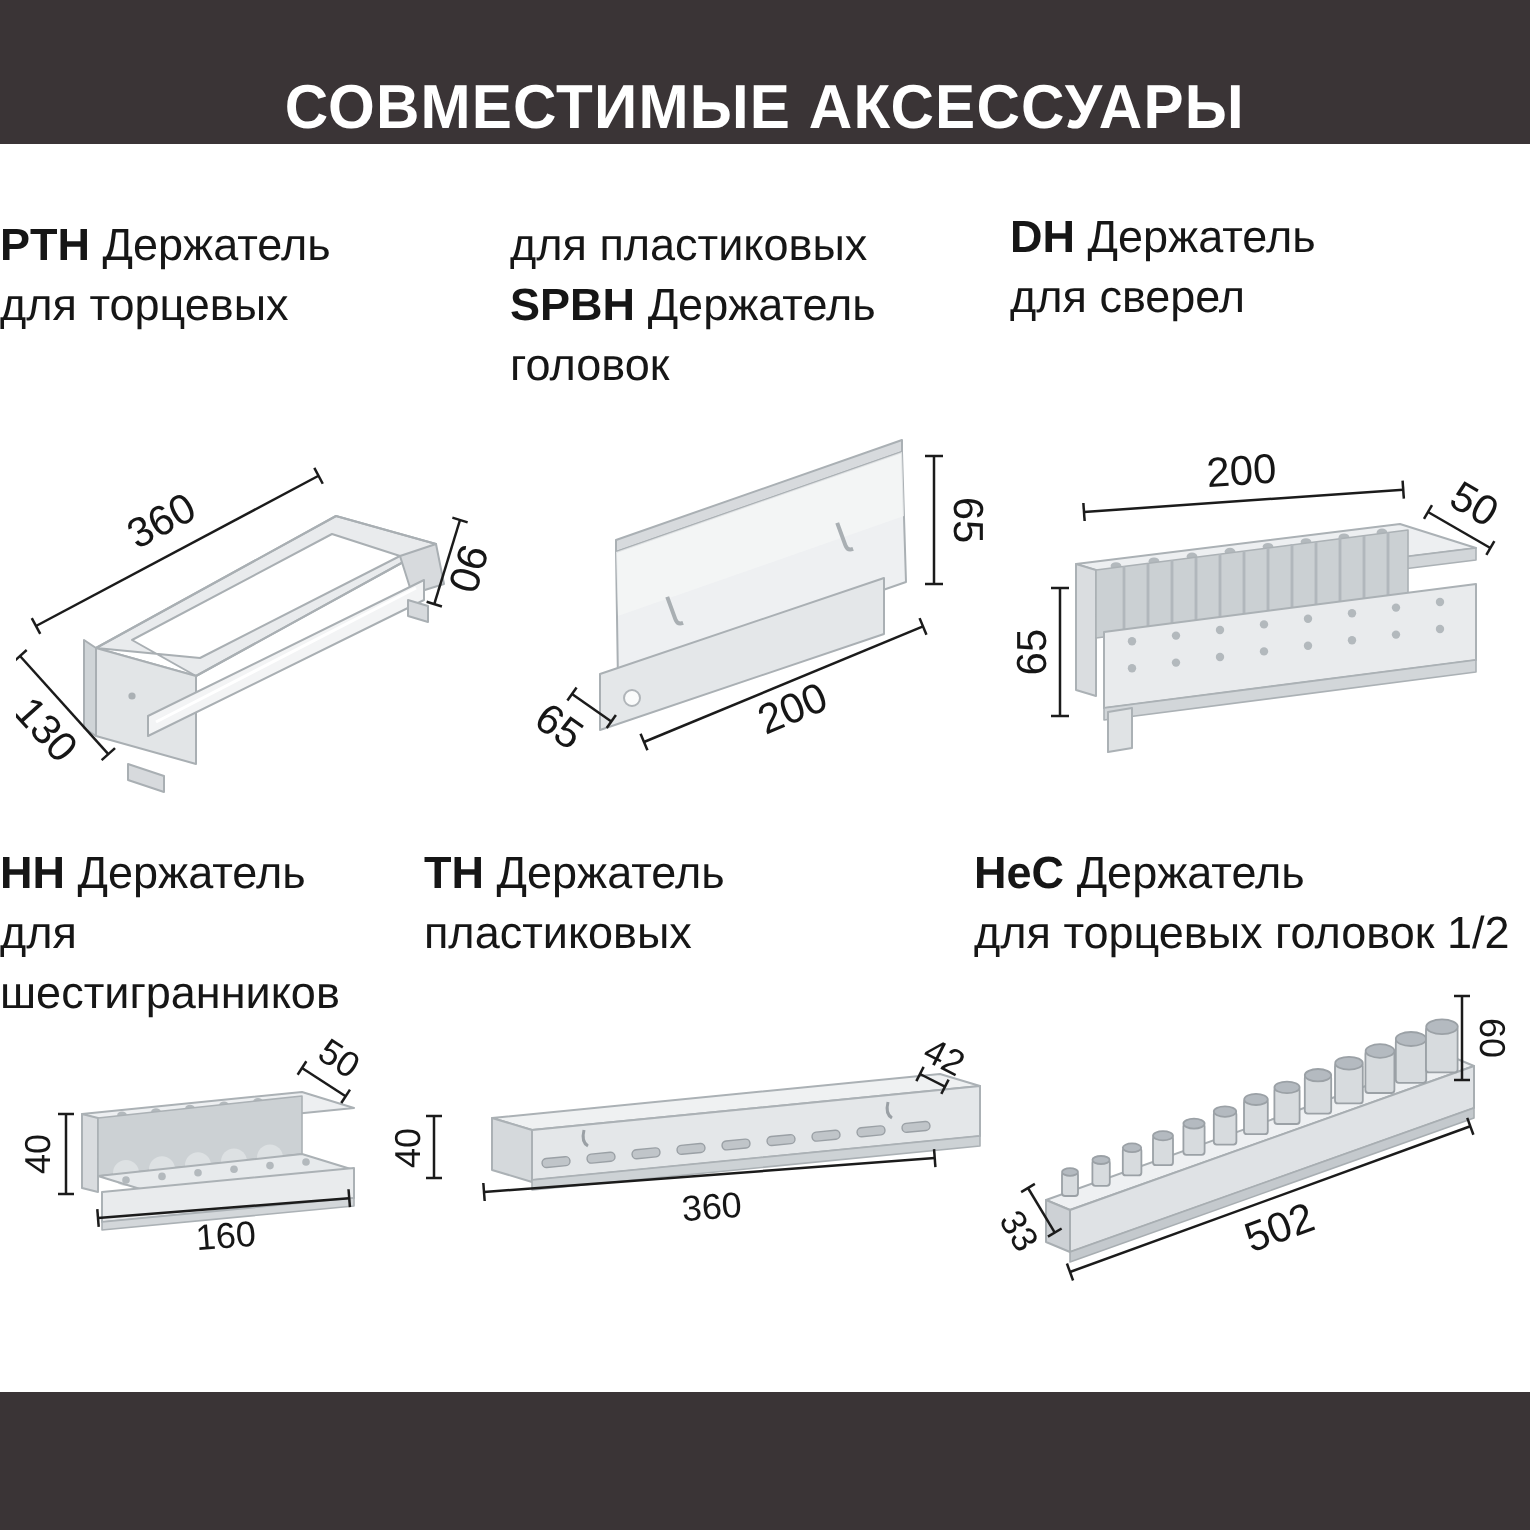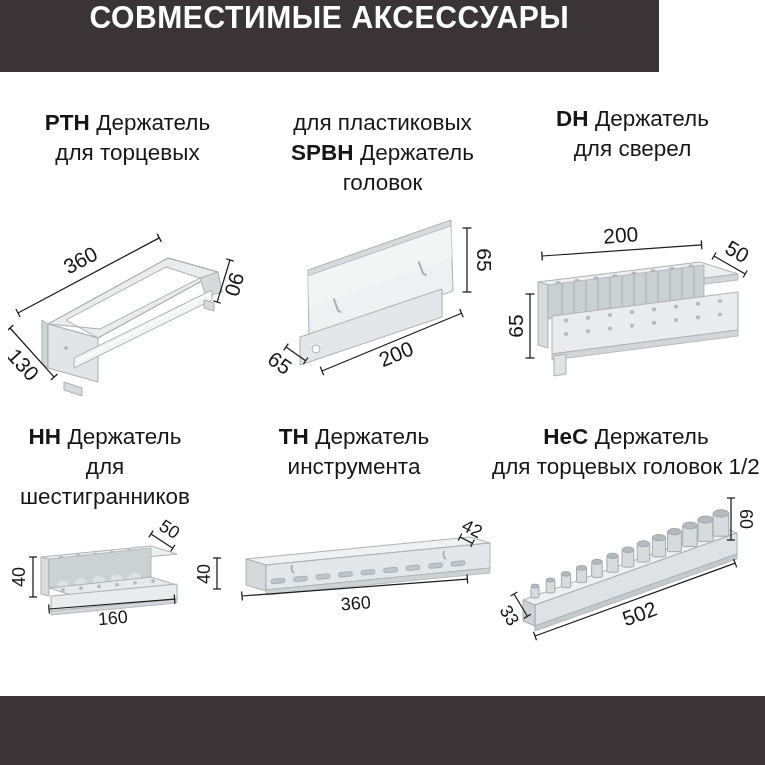--- a/index.html
+++ b/index.html
@@ -1,33 +1,33 @@
 <!DOCTYPE html>
 <html><head>
 <meta charset="utf-8">
 <style>
   html,body{margin:0;padding:0}
   body{
     width:765px;height:765px;position:relative;background:#ffffff;
     font-family:"Liberation Sans",sans-serif;overflow:hidden;
   }
   .header{
-    position:absolute;left:0;top:0;width:659px;height:72px;
-    background:#3a3436;display:flex;align-items:flex-start;justify-content:center;
+    position:absolute;left:0;top:0;width:765px;height:72px;
+    background:#3a3436;display:flex;align-items:flex-end;justify-content:center;
   }
   .header h1{
     margin:0;color:#ffffff;font-size:31px;font-weight:bold;
     letter-spacing:.6px;transform:scaleX(.97);white-space:nowrap;
   }
   .footer{
     position:absolute;left:0;top:696px;width:765px;height:69px;background:#3a3436;
   }
   .card{position:absolute}
   .title{
-    position:absolute;left:0;top:8px;width:100%;text-align:center;
+    position:absolute;left:0;top:8px;width:100%;text-align:left;
     color:#161616;font-size:22.5px;line-height:30px;
   }
   .title .tline{white-space:nowrap}
   .title .code{font-weight:bold;margin-right:.28em}
   .art{position:absolute}
   .art polygon,.art path.body{stroke-linejoin:round}
   .dimln line{stroke:#1b1b1b;stroke-width:1.25}
   text.dim{fill:#161616;text-anchor:middle;font-family:"Liberation Sans",sans-serif}
   text.d1{font-size:21px}
   text.d2{font-size:18px}
@@ -266,21 +266,21 @@
         <line x1="0" y1="-4.5" x2="0" y2="4.5"></line>
         <line x1="126" y1="-4.5" x2="126" y2="4.5"></line>
       <text class="dim d2" x="63" y="20">160</text>
     </g>
   </svg>
 </div>
 
 <div class="card" style="left:212px;top:414px;width:284px;height:250px">
   <div class="title">
     <div class="tline"><span class="code">TH</span><span>Держатель</span></div>
-    <div class="tline">инструмента</div>
+    <div class="tline">пластиковых</div>
     <div class="tline"></div>
   </div>
   <svg class="art" style="left:-16px;top:83px" width="300" height="160" viewBox="0 0 300 160">
     <g>
       <polygon points="50,62 274,40 294,46 70,68" fill="#eff1f2" stroke="#abb1b5" stroke-width="1"></polygon>
       <polygon points="50,62 70,68 70,94 50,88" fill="#d5d9dc" stroke="#abb1b5" stroke-width="1"></polygon>
       <polygon points="70,68 294,46 294,71 70,93" fill="#e4e7e9" stroke="#abb1b5" stroke-width="1"></polygon>
       <g fill="#c0c5c9" stroke="#9aa0a5" stroke-width="0.7">
         <rect x="75" y="81.8" width="14" height="4.5" rx="2.2" transform="rotate(-5.5 82 84)"></rect>
         <rect x="97.5" y="79.6" width="14" height="4.5" rx="2.2" transform="rotate(-5.5 104.5 81.8)"></rect>

